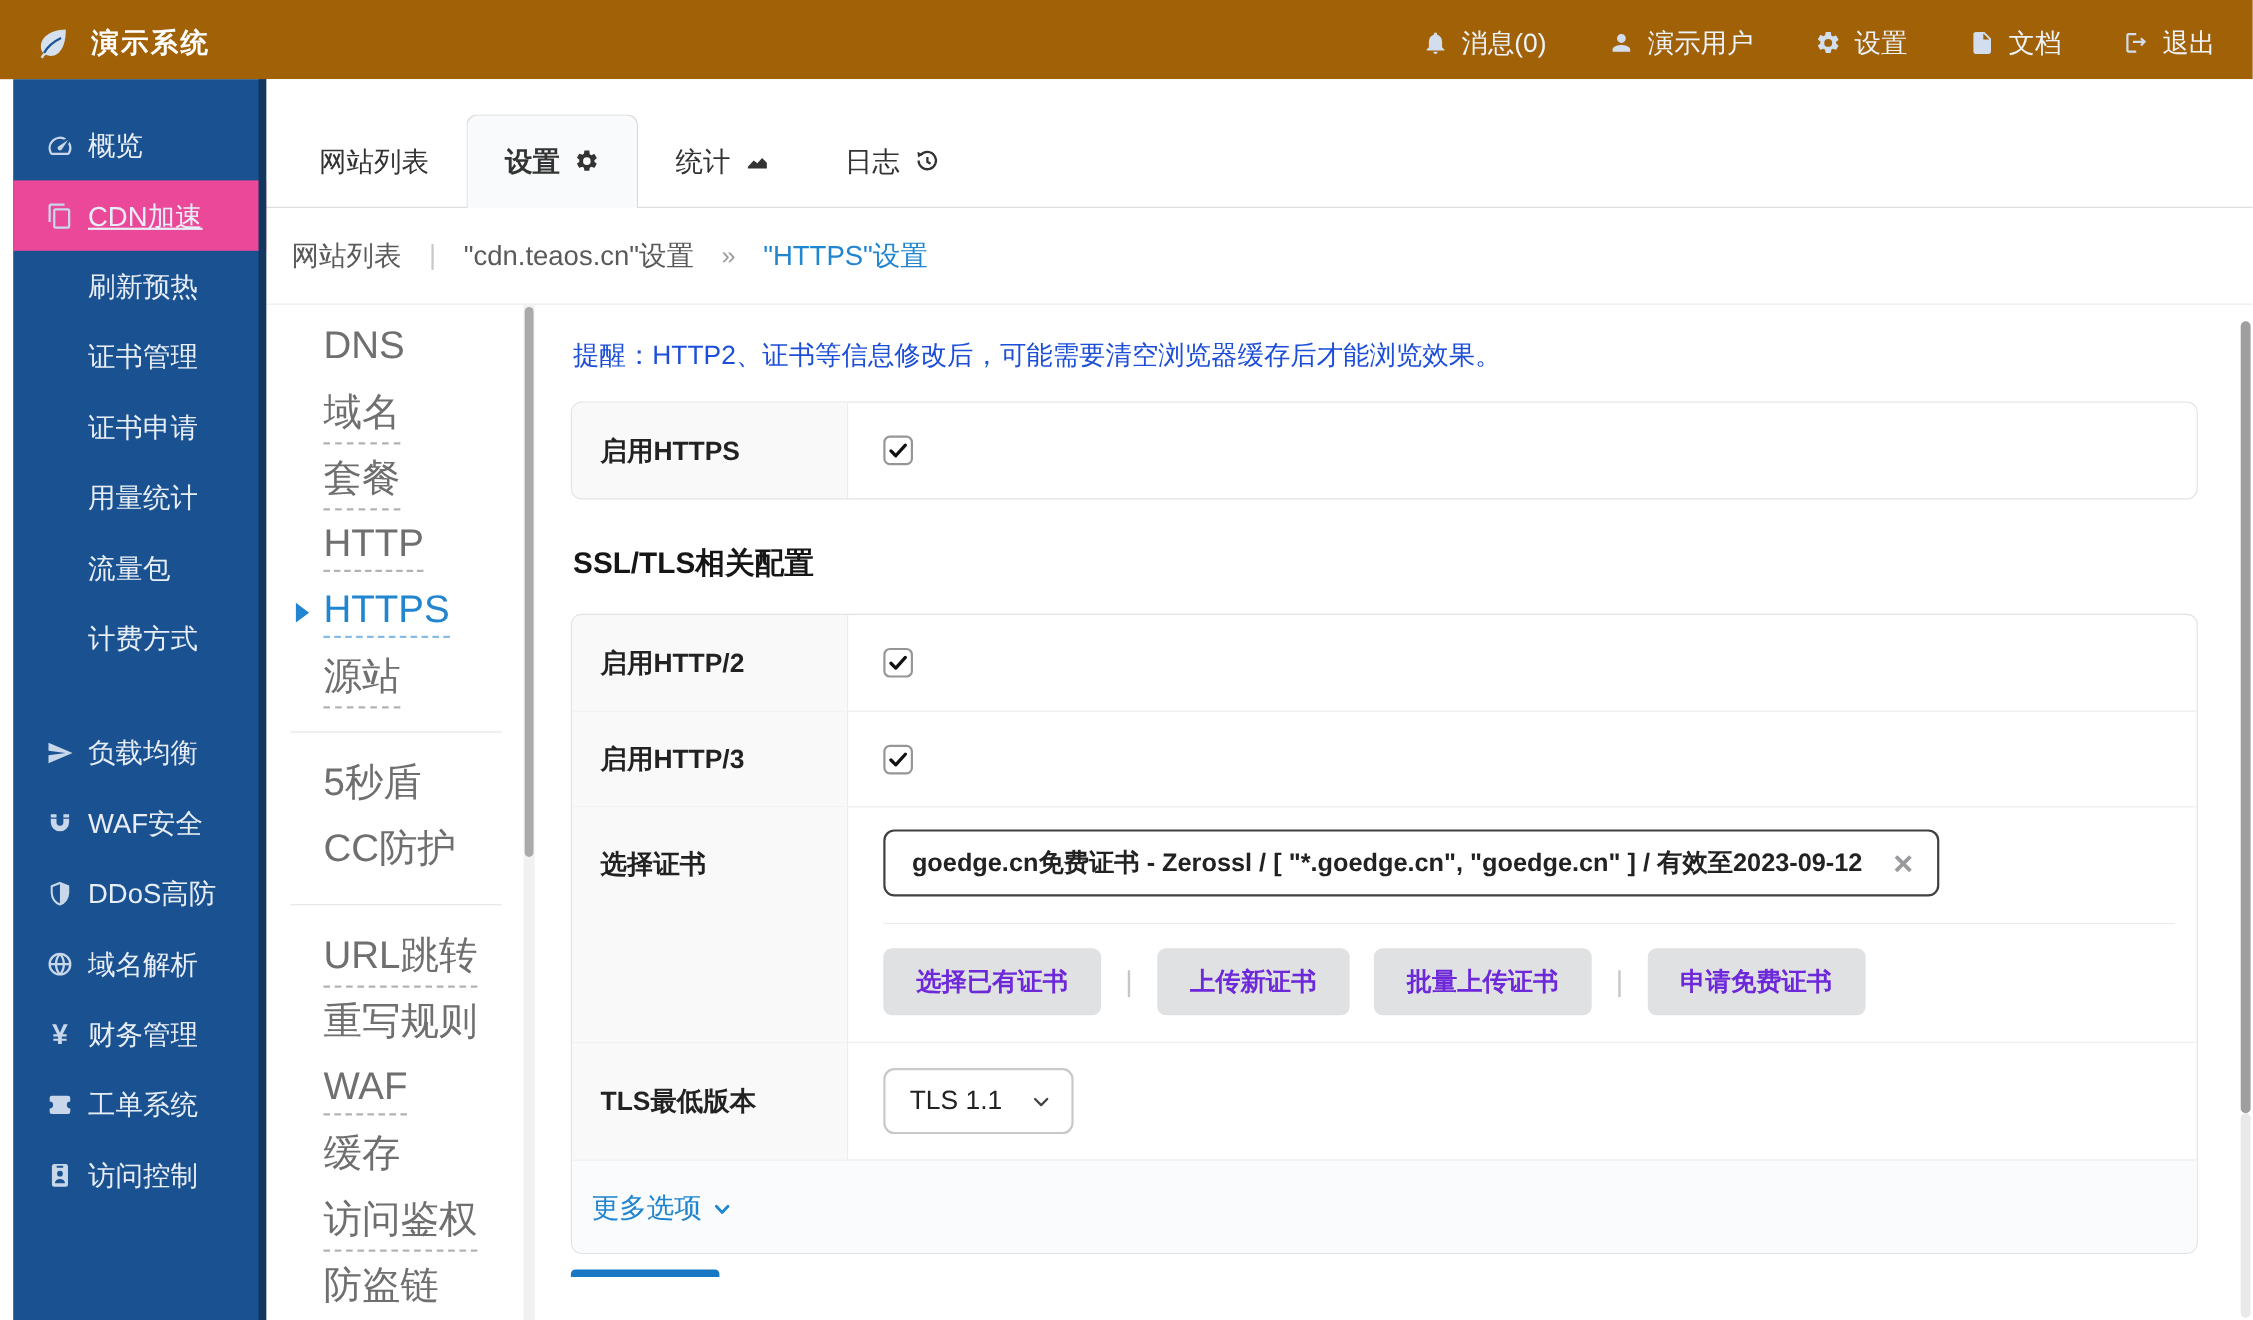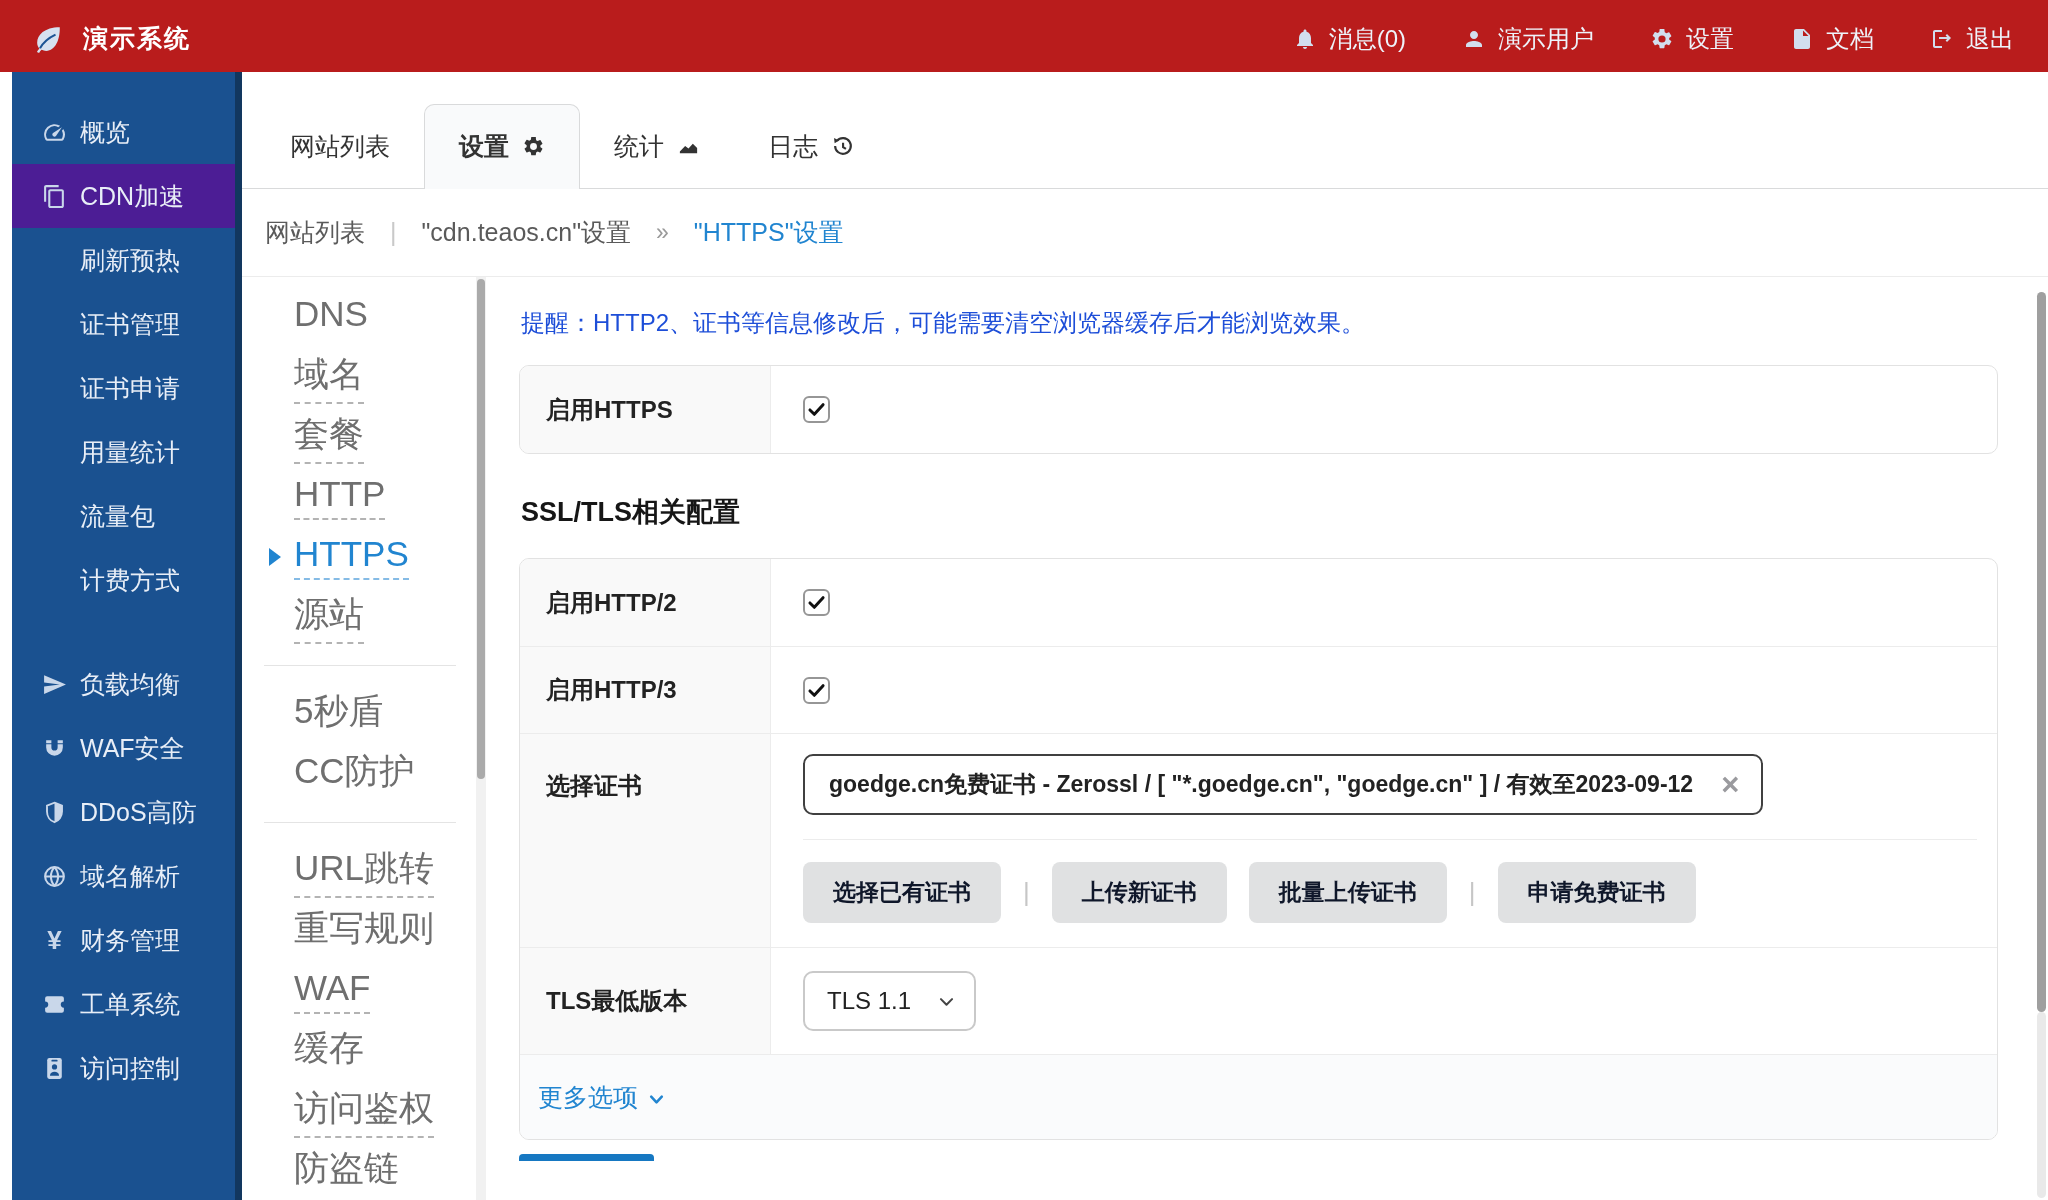--- a/index.html
+++ b/index.html
@@ -6,21 +6,21 @@
   html,body { margin:0; padding:0; }
   body {
     width:2048px; height:1200px; position:relative; overflow:hidden;
     background:#fff; font-family:"Liberation Sans","DejaVu Sans",sans-serif;
     -webkit-font-smoothing:antialiased; cursor:default;
   }
   svg { display:block; }
 
   
   .topbar {
-    height:72px; background:#b91c1c; color:#fff;
+    height:72px; background:#a16207; color:#fff;
     display:flex; align-items:center; padding:5px 34px 0 32px;
   }
   .brand { display:flex; align-items:center; gap:20px; }
   .brand svg { width:31px; height:31px; color:#d6e1f0; }
   .brand-title { font-size:25px; font-weight:bold; letter-spacing:2px; color:#fff; }
   .topbar-menu { margin-left:auto; display:flex; align-items:center; gap:56px; }
   .topbar-item { display:flex; align-items:center; gap:12px; font-size:24px; color:#eef3fa; }
   .topbar-item svg { width:24px; height:24px; color:#d2deee; }
 
   
@@ -33,21 +33,21 @@
   }
   .sidebar::after { 
     content:""; position:absolute; top:0; right:0; bottom:0; width:7px; background:#12375f;
   }
   .side-item {
     height:64px; display:flex; align-items:center; gap:13px;
     padding-left:30px; font-size:25px; white-space:nowrap;
   }
   .side-item svg { width:25px; height:25px; color:#c9d7ea; flex:none; }
   .side-item .yuan { width:25px; text-align:center; font-size:26px; font-weight:bold; color:#c9d7ea; }
-  .side-item.active { background:#4c1d95; }
+  .side-item.active { background:#ec4899;text-decoration:underline; }
   .side-sub { list-style:none; margin:0 0 40px 0; padding:0; }
   .side-sub li { height:64px; display:flex; align-items:center; padding-left:68px; font-size:25px; }
 
   
   .main { flex:1; min-width:0; display:flex; flex-direction:column; background:#fff; }
 
   .tabbar {
     height:117px; flex:none; display:flex; align-items:flex-end;
     padding-left:14px; border-bottom:1px solid #d9dadb;
   }
@@ -126,21 +126,21 @@
   .cert-tag {
     display:inline-flex; align-items:center; gap:28px;
     border:2px solid #404040; border-radius:10px; padding:13px 22px 13px 24px;
     font-size:23px; font-weight:bold; color:#222; white-space:nowrap;
   }
   .cert-x { color:#9a9a9e; font-size:31px; font-weight:bold; line-height:26px; }
   .cert-divider { border:none; border-top:1px solid #ececec; margin:24px 0 0 0; }
   .cert-buttons { display:flex; align-items:center; gap:22px; margin-top:22px; }
   .btn {
     background:#e0e1e2; border:none; border-radius:8px; padding:15px 30px;
-    font-size:23px; font-weight:bold; color:#0f172a; white-space:nowrap;
+    font-size:23px; font-weight:bold; color:#6d28d9; white-space:nowrap;
     font-family:inherit;
   }
   .btn-sep { color:#c6c6c6; font-size:26px; }
 
   .cfg-row.tls { min-height:107px; }
   .select-box {
     display:inline-flex; align-items:center; gap:26px; background:#fff;
     border:2px solid #c9c9c9; border-radius:10px; padding:14px 18px 14px 22px;
     font-size:24px; color:#222;
   }

